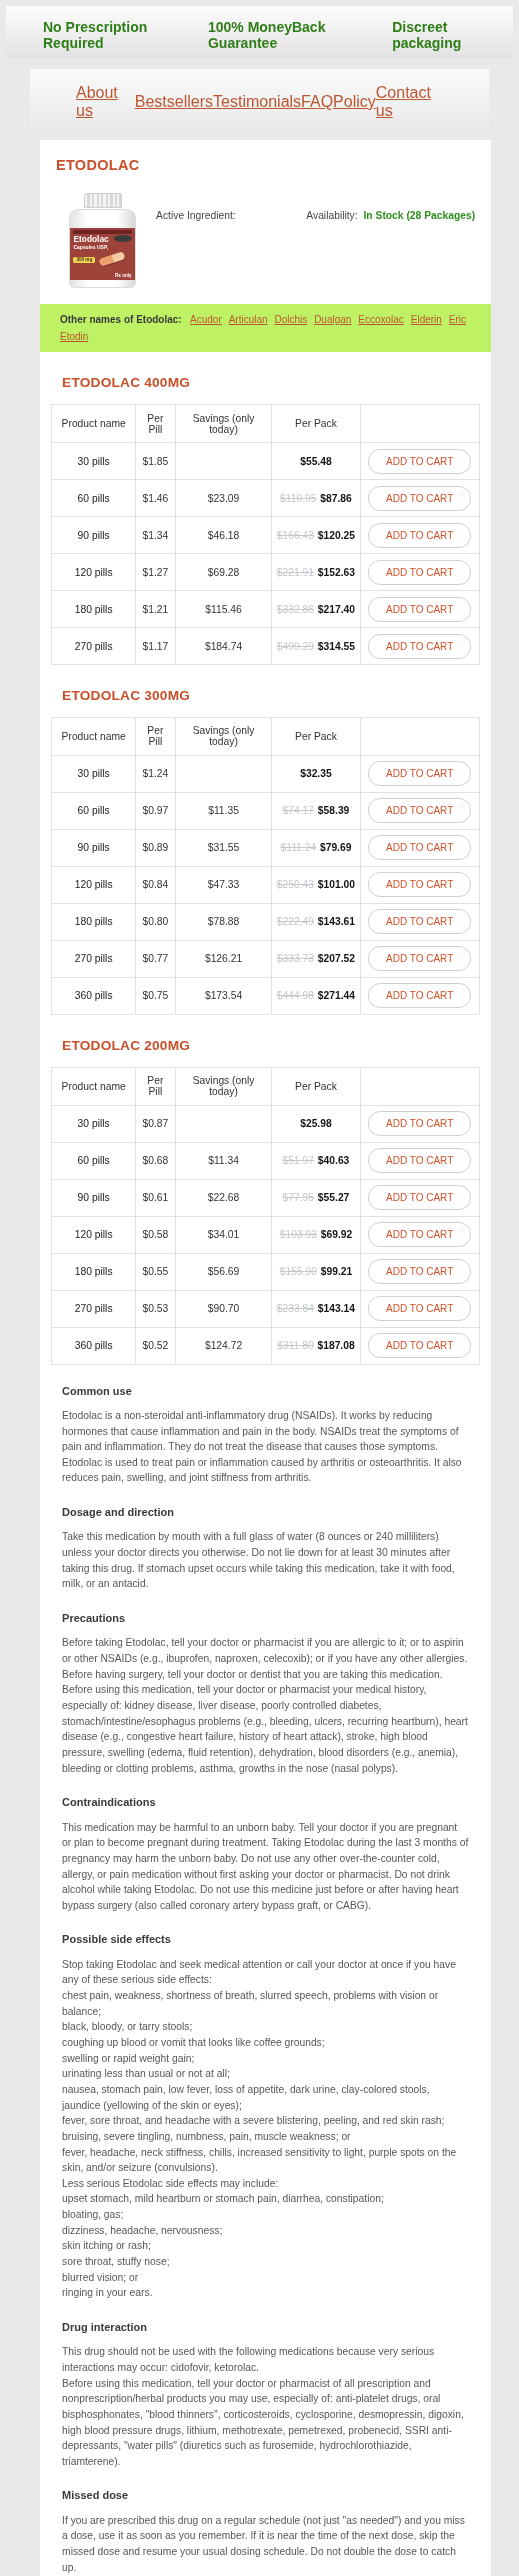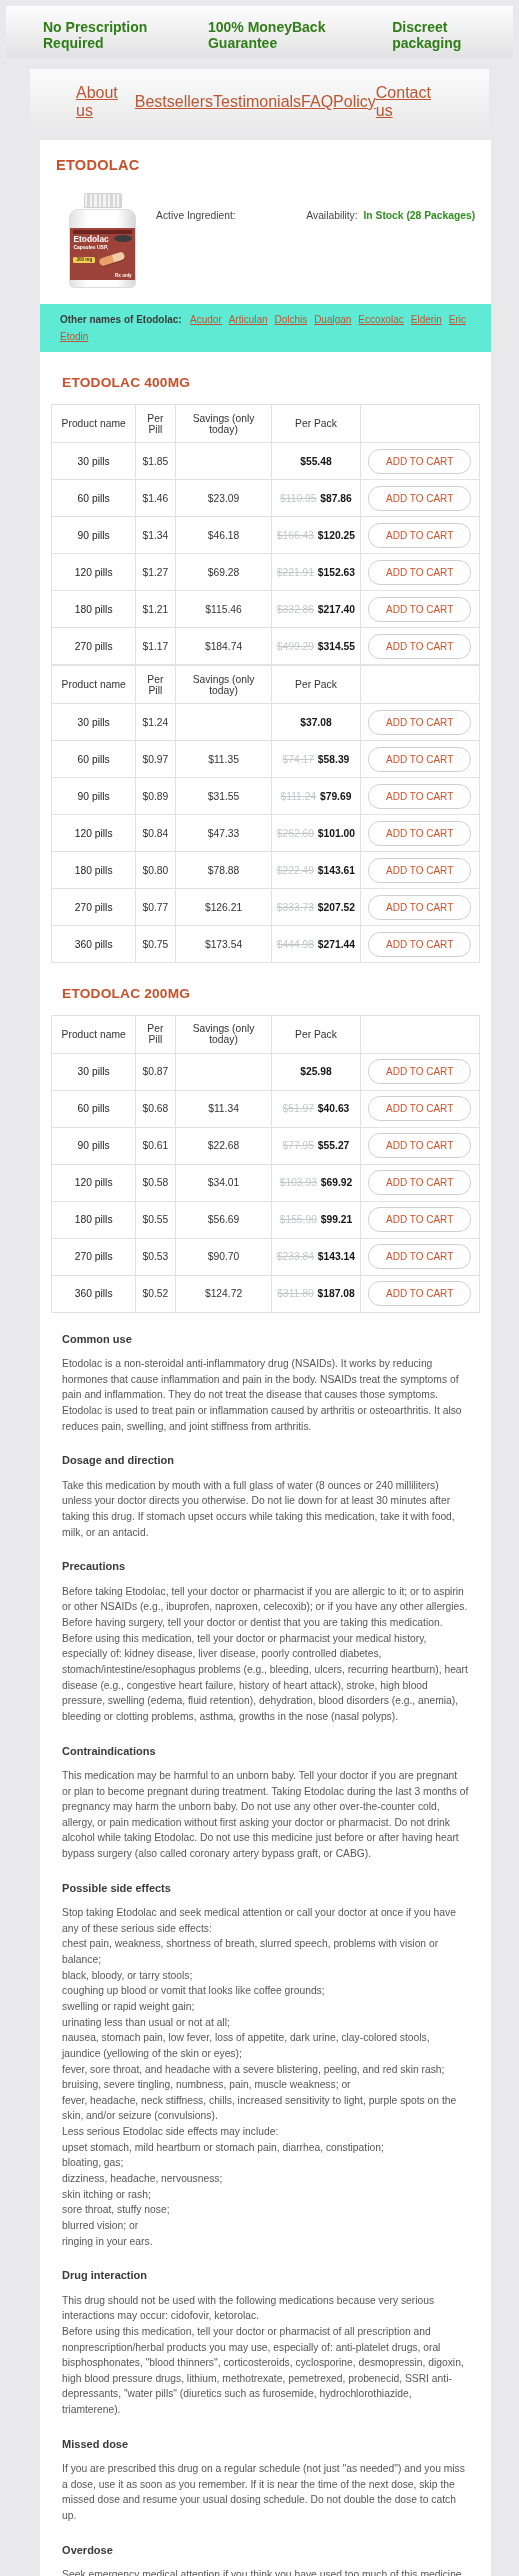--- a/index.html
+++ b/index.html
@@ -72,21 +72,21 @@
     box-shadow:0 0.8px 0.8px rgba(0,0,0,.35);
   }
   .bottle-rx { position:absolute; bottom:1.5px; right:3.8px; font-size:4.6px; font-weight:bold; }
   .product-info { flex:1; padding-top:16.7px; }
   .product-desc { font-size:10.3px; line-height:1.5; color:#454545; margin:0 0 18px 0; }
   .ingredient-row { display:flex; justify-content:space-between; font-size:10.3px; color:#454545; padding-right:1.5px; }
   .availability-value { color:#2f8f1e; font-weight:bold; margin-left:3px; }
   
   .other-names {
     margin:13.7px -11.4px 0 -11.4px;
-    background:#5eead4;
+    background:#bef264;
     padding:10px 11.4px 10px 20px;
     font-size:10px; color:#3b3b3b;
     display:flex; flex-wrap:wrap; gap:6.9px; align-items:baseline;
   }
   .other-names-label { font-weight:bold; margin-right:1.5px; }
   .other-name-link { color:#bd5530; text-decoration:underline; cursor:pointer; }
   
   .table-title {
     color:#c8502b; font-size:13.7px; font-weight:bold;
     margin:23px 0 13.7px 10.7px; letter-spacing:0.2px;
@@ -259,20 +259,21 @@
     </td>
     <td>
       <button class="atc-btn">ADD TO CART</button>
     </td>
   </tr>
 </tbody>
     </table>
   </div>
 
   <div>
+    <div class="table-title">ETODOLAC 300MG</div>
     <table class="price">
       <colgroup>
         <col style="width:84px">
             <col style="width:40px">
             <col style="width:97px">
             <col style="width:88px">
             <col style="width:119px">
       </colgroup>
       <thead>
             <tr>
@@ -282,21 +283,21 @@
               <th>Per Pack</th>
               <th></th>
             </tr>
           </thead>
       <tbody>
   <tr>
     <td class="pills-cell">30 pills</td>
     <td>$1.24</td>
     <td></td>
     <td>
-      <span class="new-price">$37.08</span>
+      <span class="new-price">$32.35</span>
     </td>
     <td>
       <button class="atc-btn">ADD TO CART</button>
     </td>
   </tr>
 
   <tr>
     <td class="pills-cell">60 pills</td>
     <td>$0.97</td>
     <td>$11.35</td>
@@ -318,21 +319,21 @@
     <td>
       <button class="atc-btn">ADD TO CART</button>
     </td>
   </tr>
 
   <tr>
     <td class="pills-cell">120 pills</td>
     <td>$0.84</td>
     <td>$47.33</td>
     <td>
-      <span class="old-price">$262.60</span><span class="new-price">$101.00</span>
+      <span class="old-price">$250.43</span><span class="new-price">$101.00</span>
     </td>
     <td>
       <button class="atc-btn">ADD TO CART</button>
     </td>
   </tr>
 
   <tr>
     <td class="pills-cell">180 pills</td>
     <td>$0.80</td>
     <td>$78.88</td>

